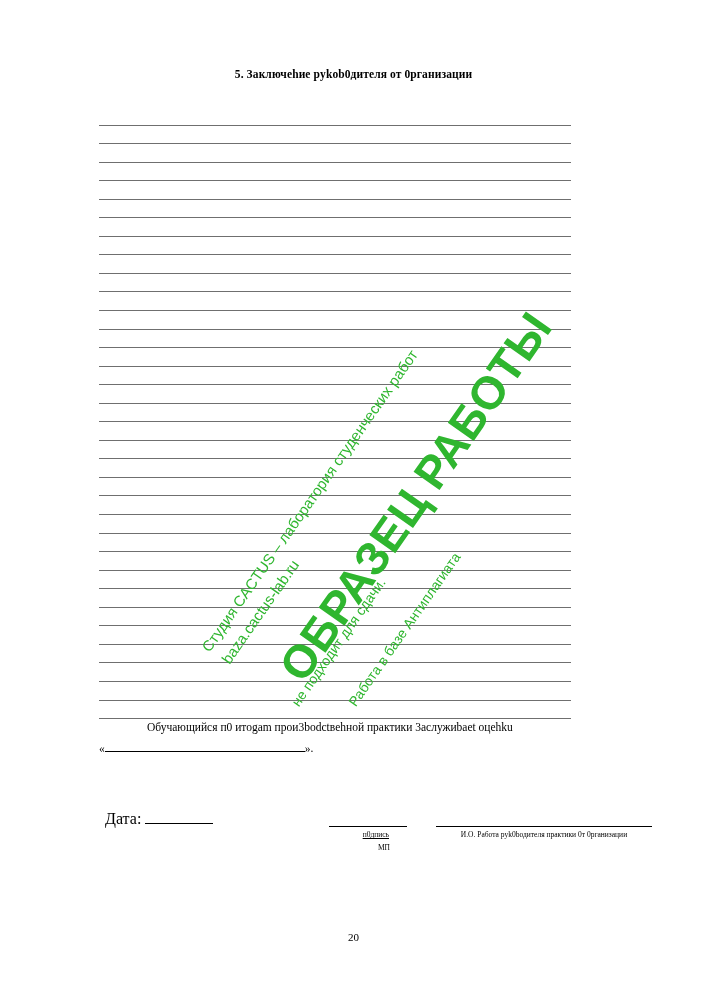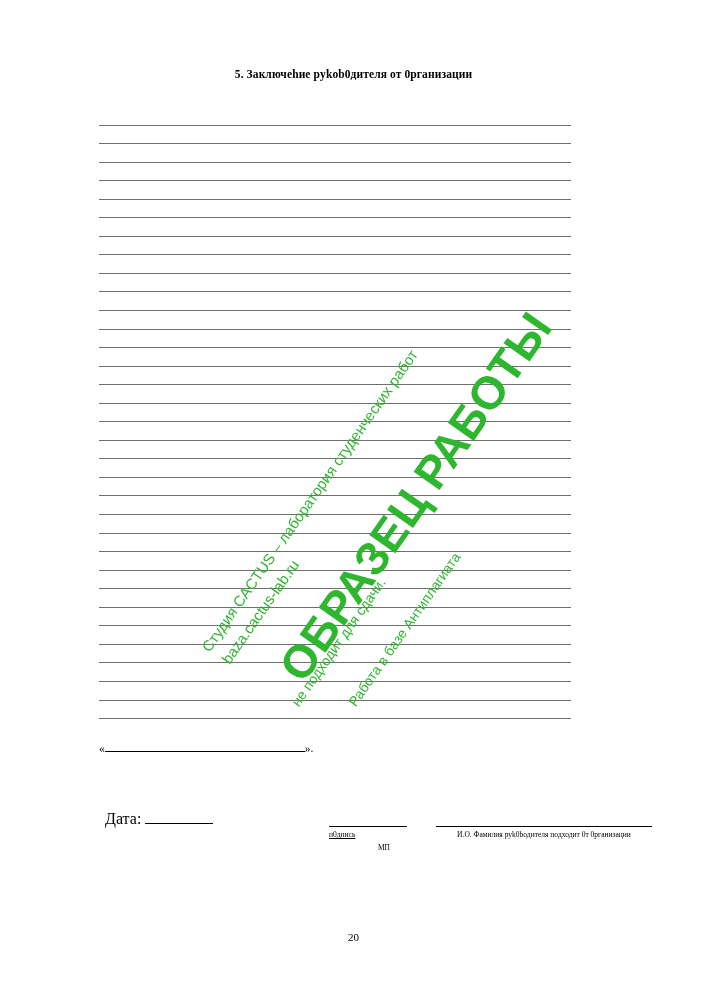--- a/index.html
+++ b/index.html
@@ -88,24 +88,24 @@
   }
   .sig-line-2 {
     position: absolute;
     left: 436px;
     top: 826px;
     width: 216px;
     border-bottom: 1px solid #000;
   }
   .sig-cap-1 {
     position: absolute;
-    left: 329px;
+    left: 311px;
     top: 830px;
     width: 78px;
-    text-align: left;
+    text-align: right;
     font-size: 7.5px;
     text-decoration: underline;
   }
   .sig-cap-2 {
     position: absolute;
     left: 436px;
     top: 830px;
     width: 216px;
     text-align: center;
     font-size: 7.5px;
@@ -209,33 +209,34 @@
     <div class="rule"></div>
     <div class="rule"></div>
     <div class="rule"></div>
     <div class="rule"></div>
     <div class="rule"></div>
     <div class="rule"></div>
     <div class="rule"></div>
     <div class="rule"></div>
   </div>
 
+  <div class="para">Обучающийся п0 итоgam прои3bodctвehной практики 3аслужиbaet оцehku</div>
 
   <div class="quote-line">
     <span>«</span><span class="blank"></span><span>».</span>
   </div>
 
   <div class="date-row">
     <span>Дата:</span><span class="date-blank"></span>
   </div>
 
   <div class="sig-line-1"></div>
   <div class="sig-line-2"></div>
   <div class="sig-cap-1">п0дпись</div>
-  <div class="sig-cap-2">И.О. Фамилия руk0bодителя подходит 0т 0рганизации</div>
+  <div class="sig-cap-2">И.О. Работа руk0bодителя практики 0т 0рганизации</div>
   <div class="mp">МП</div>
 
   <div class="page-num">20</div>
 
   <div class="watermark">
     <div class="wm-rot wm-top1">Студия CACTUS – лаборатория студенческих работ</div>
     <div class="wm-rot wm-top2">baza.cactus-lab.ru</div>
     <div class="wm-rot wm-main">ОБРАЗЕЦ РАБОТЫ</div>
     <div class="wm-rot wm-bot1">не подходит для сдачи.</div>
     <div class="wm-rot wm-bot2">Работа в базе Антиплагиата</div>

